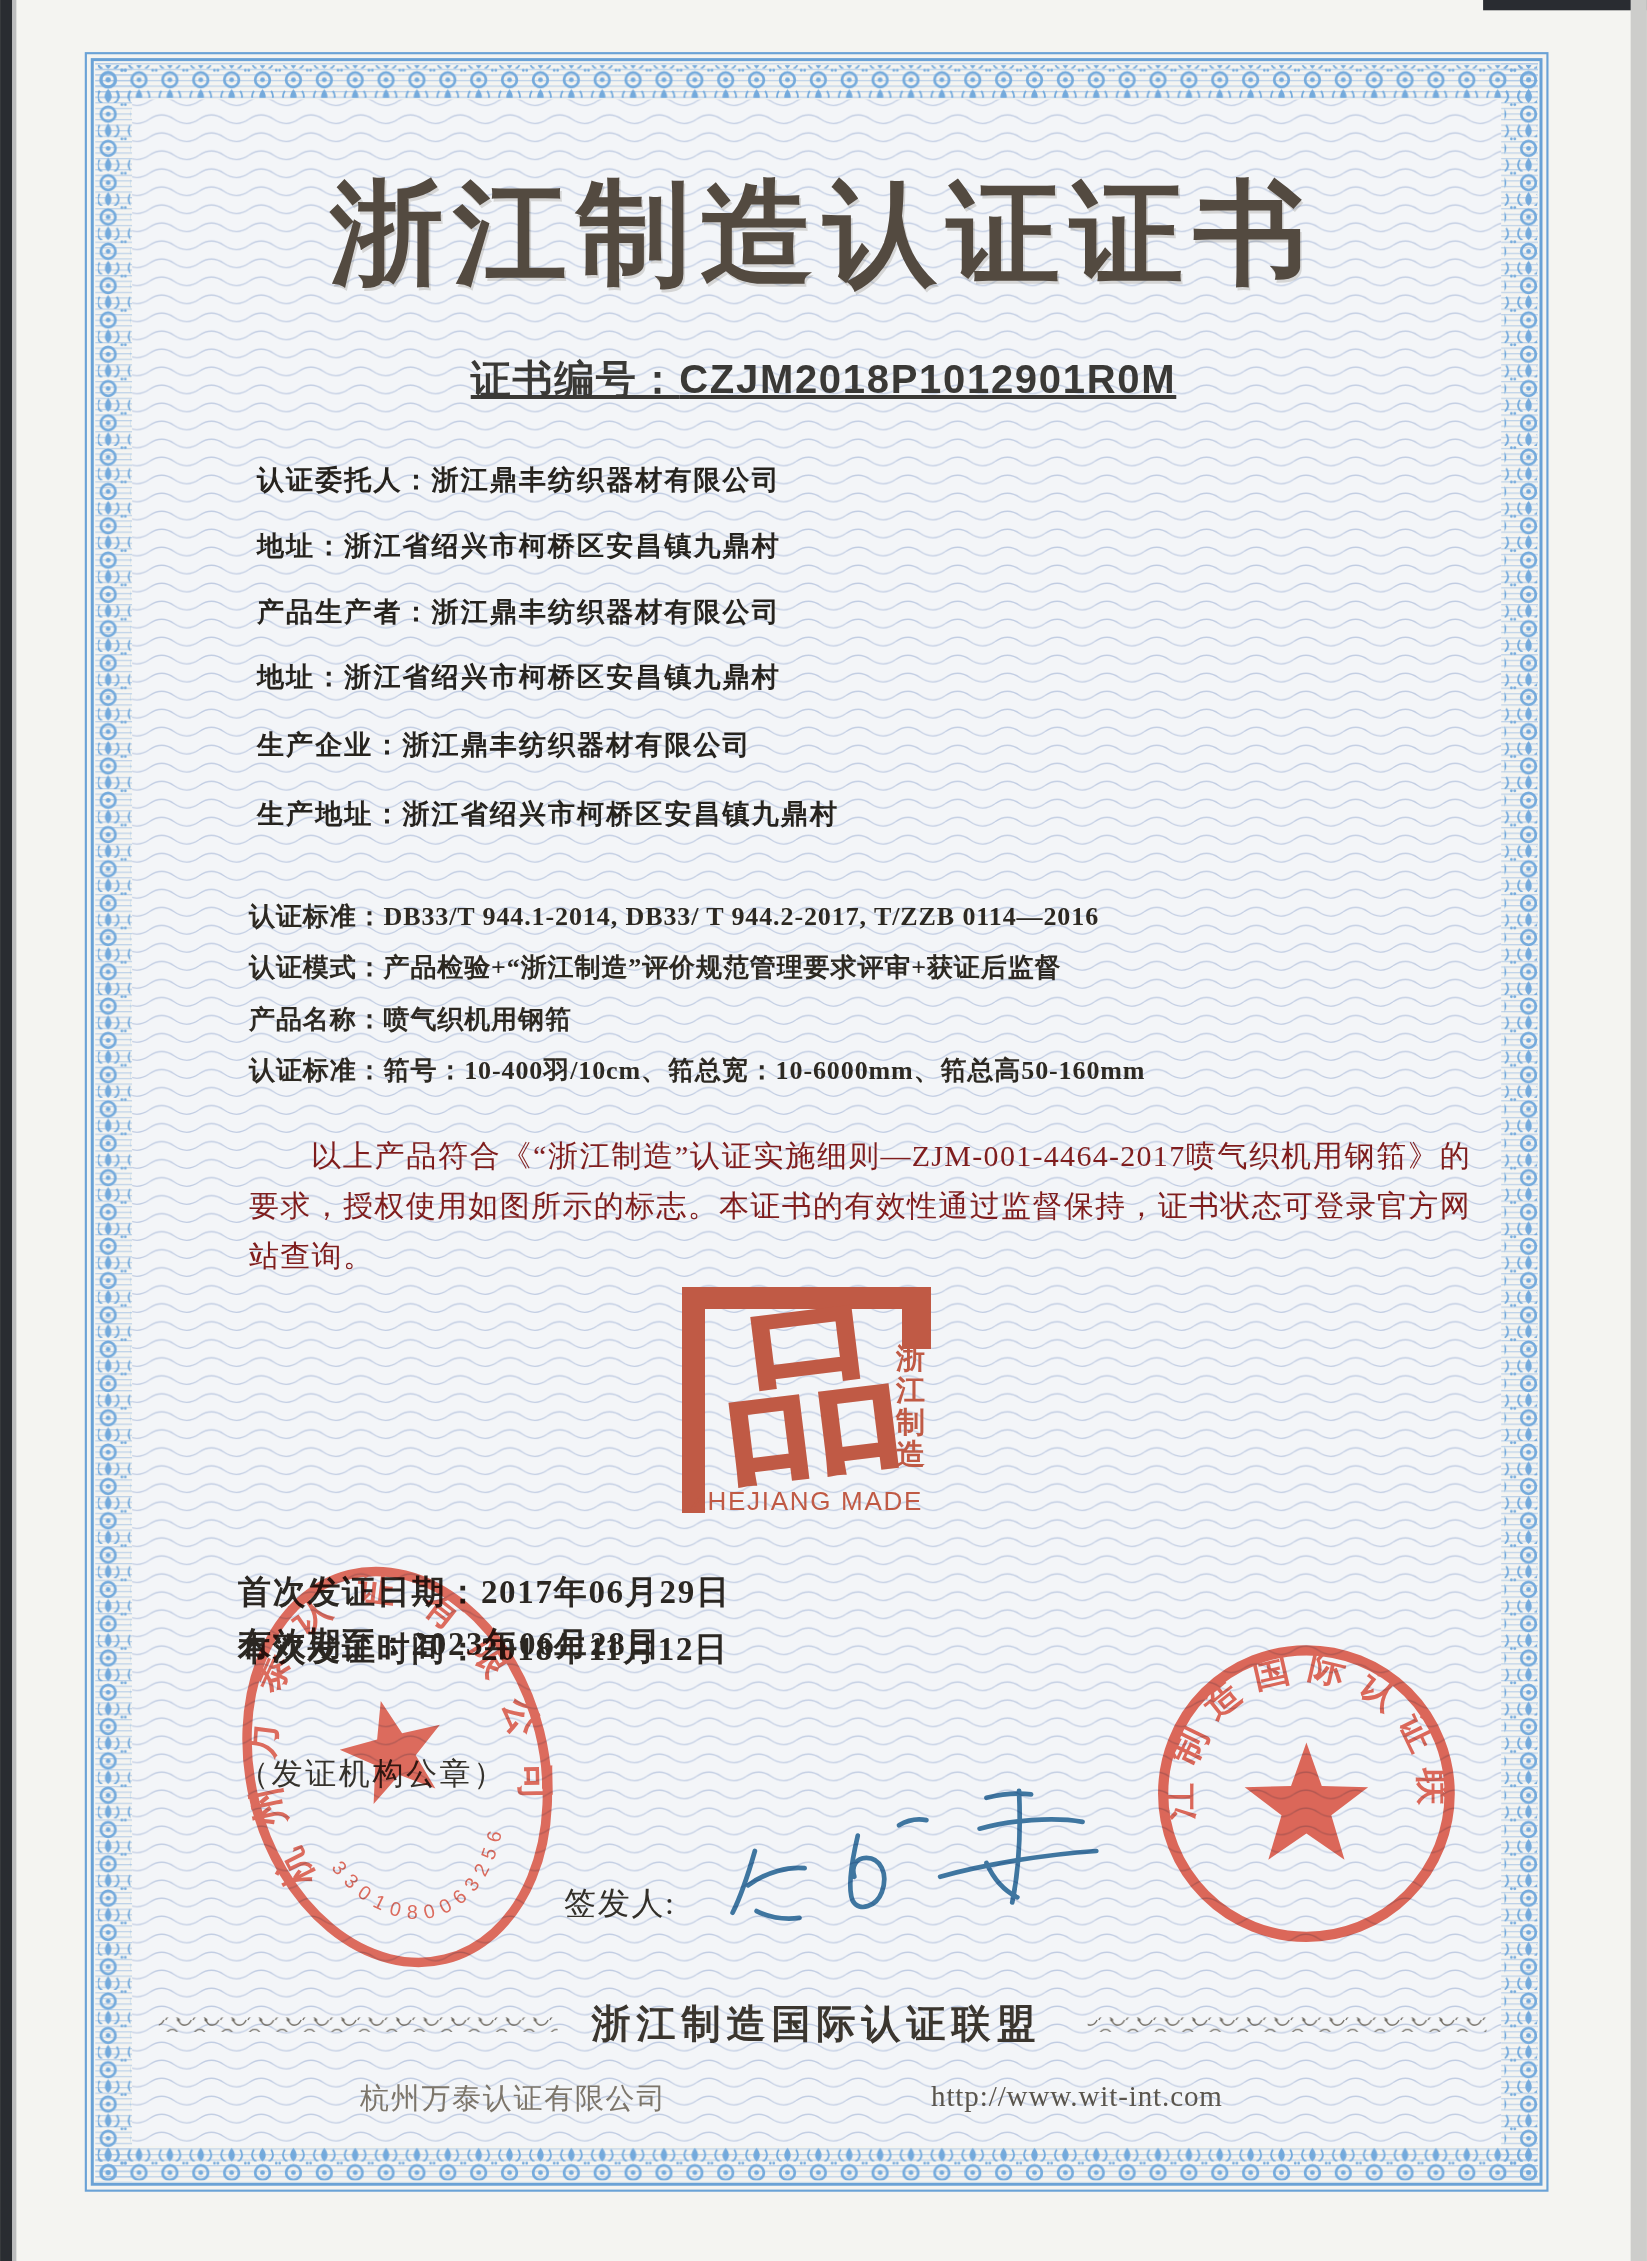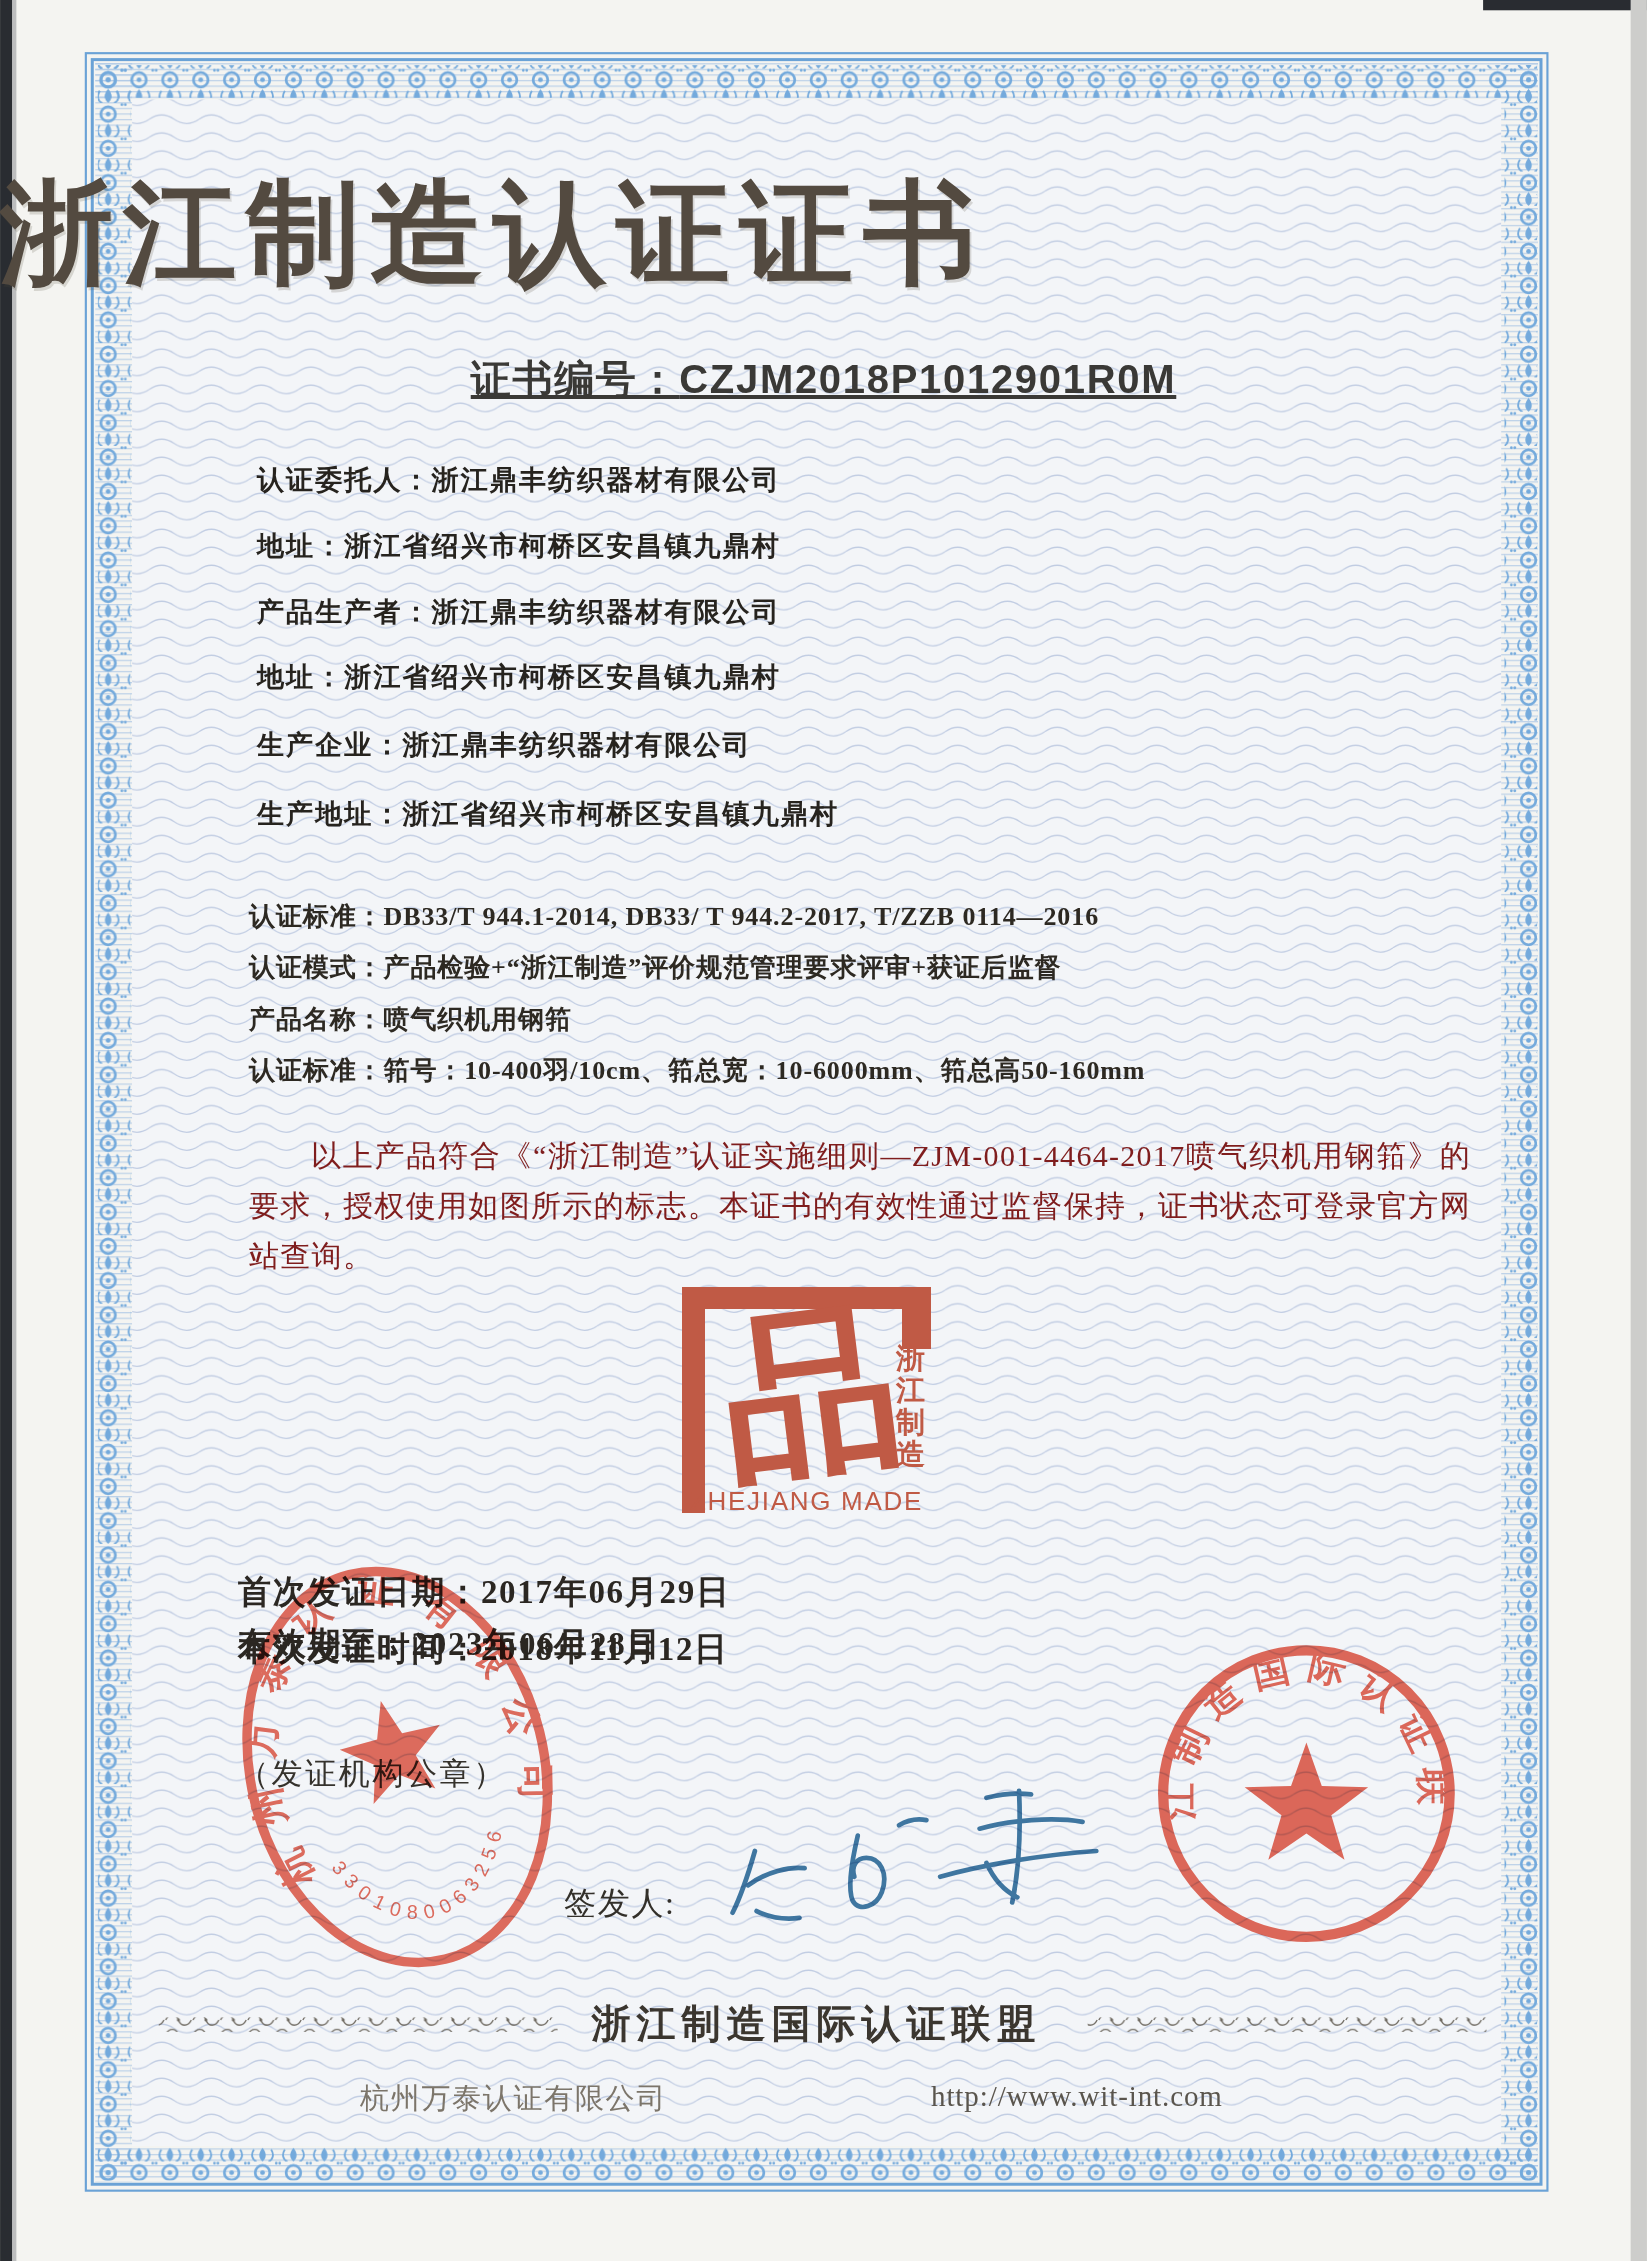--- a/index.html
+++ b/index.html
@@ -6,21 +6,21 @@
   body{
     width:1647px;height:2261px;position:relative;overflow:hidden;
     background:#e8e8e6;
     font-family:"Liberation Serif","DejaVu Serif",serif;
   }
   .abs{position:absolute}
   #bg{position:absolute;left:0;top:0;z-index:0}
   #content{position:absolute;inset:0;z-index:2}
   #stamps,#signature{position:absolute;left:0;top:0;z-index:3;mix-blend-mode:multiply}
   .title{
-    left:0;top:158px;width:1647px;
+    left:0;top:158px;width:1647px;text-align:center;
     font-size:113px;font-weight:700;letter-spacing:10.3px;color:#534a40;
     text-shadow:1.7px 2.6px 0 rgba(80,70,58,.18);
   }
   .certno{
     left:0;top:352px;width:1647px;text-align:center;
     font-family:"Liberation Sans","DejaVu Sans",sans-serif;
     font-size:40px;font-weight:700;color:#3a3936;letter-spacing:1.7px;text-decoration:underline;
   }
   .info-line{left:257px;font-size:27px;font-weight:700;color:#26231e;letter-spacing:2.1px;white-space:nowrap}
   .spec-line{left:249px;font-size:26px;font-weight:700;color:#2d2922;letter-spacing:0.9px;white-space:nowrap}

